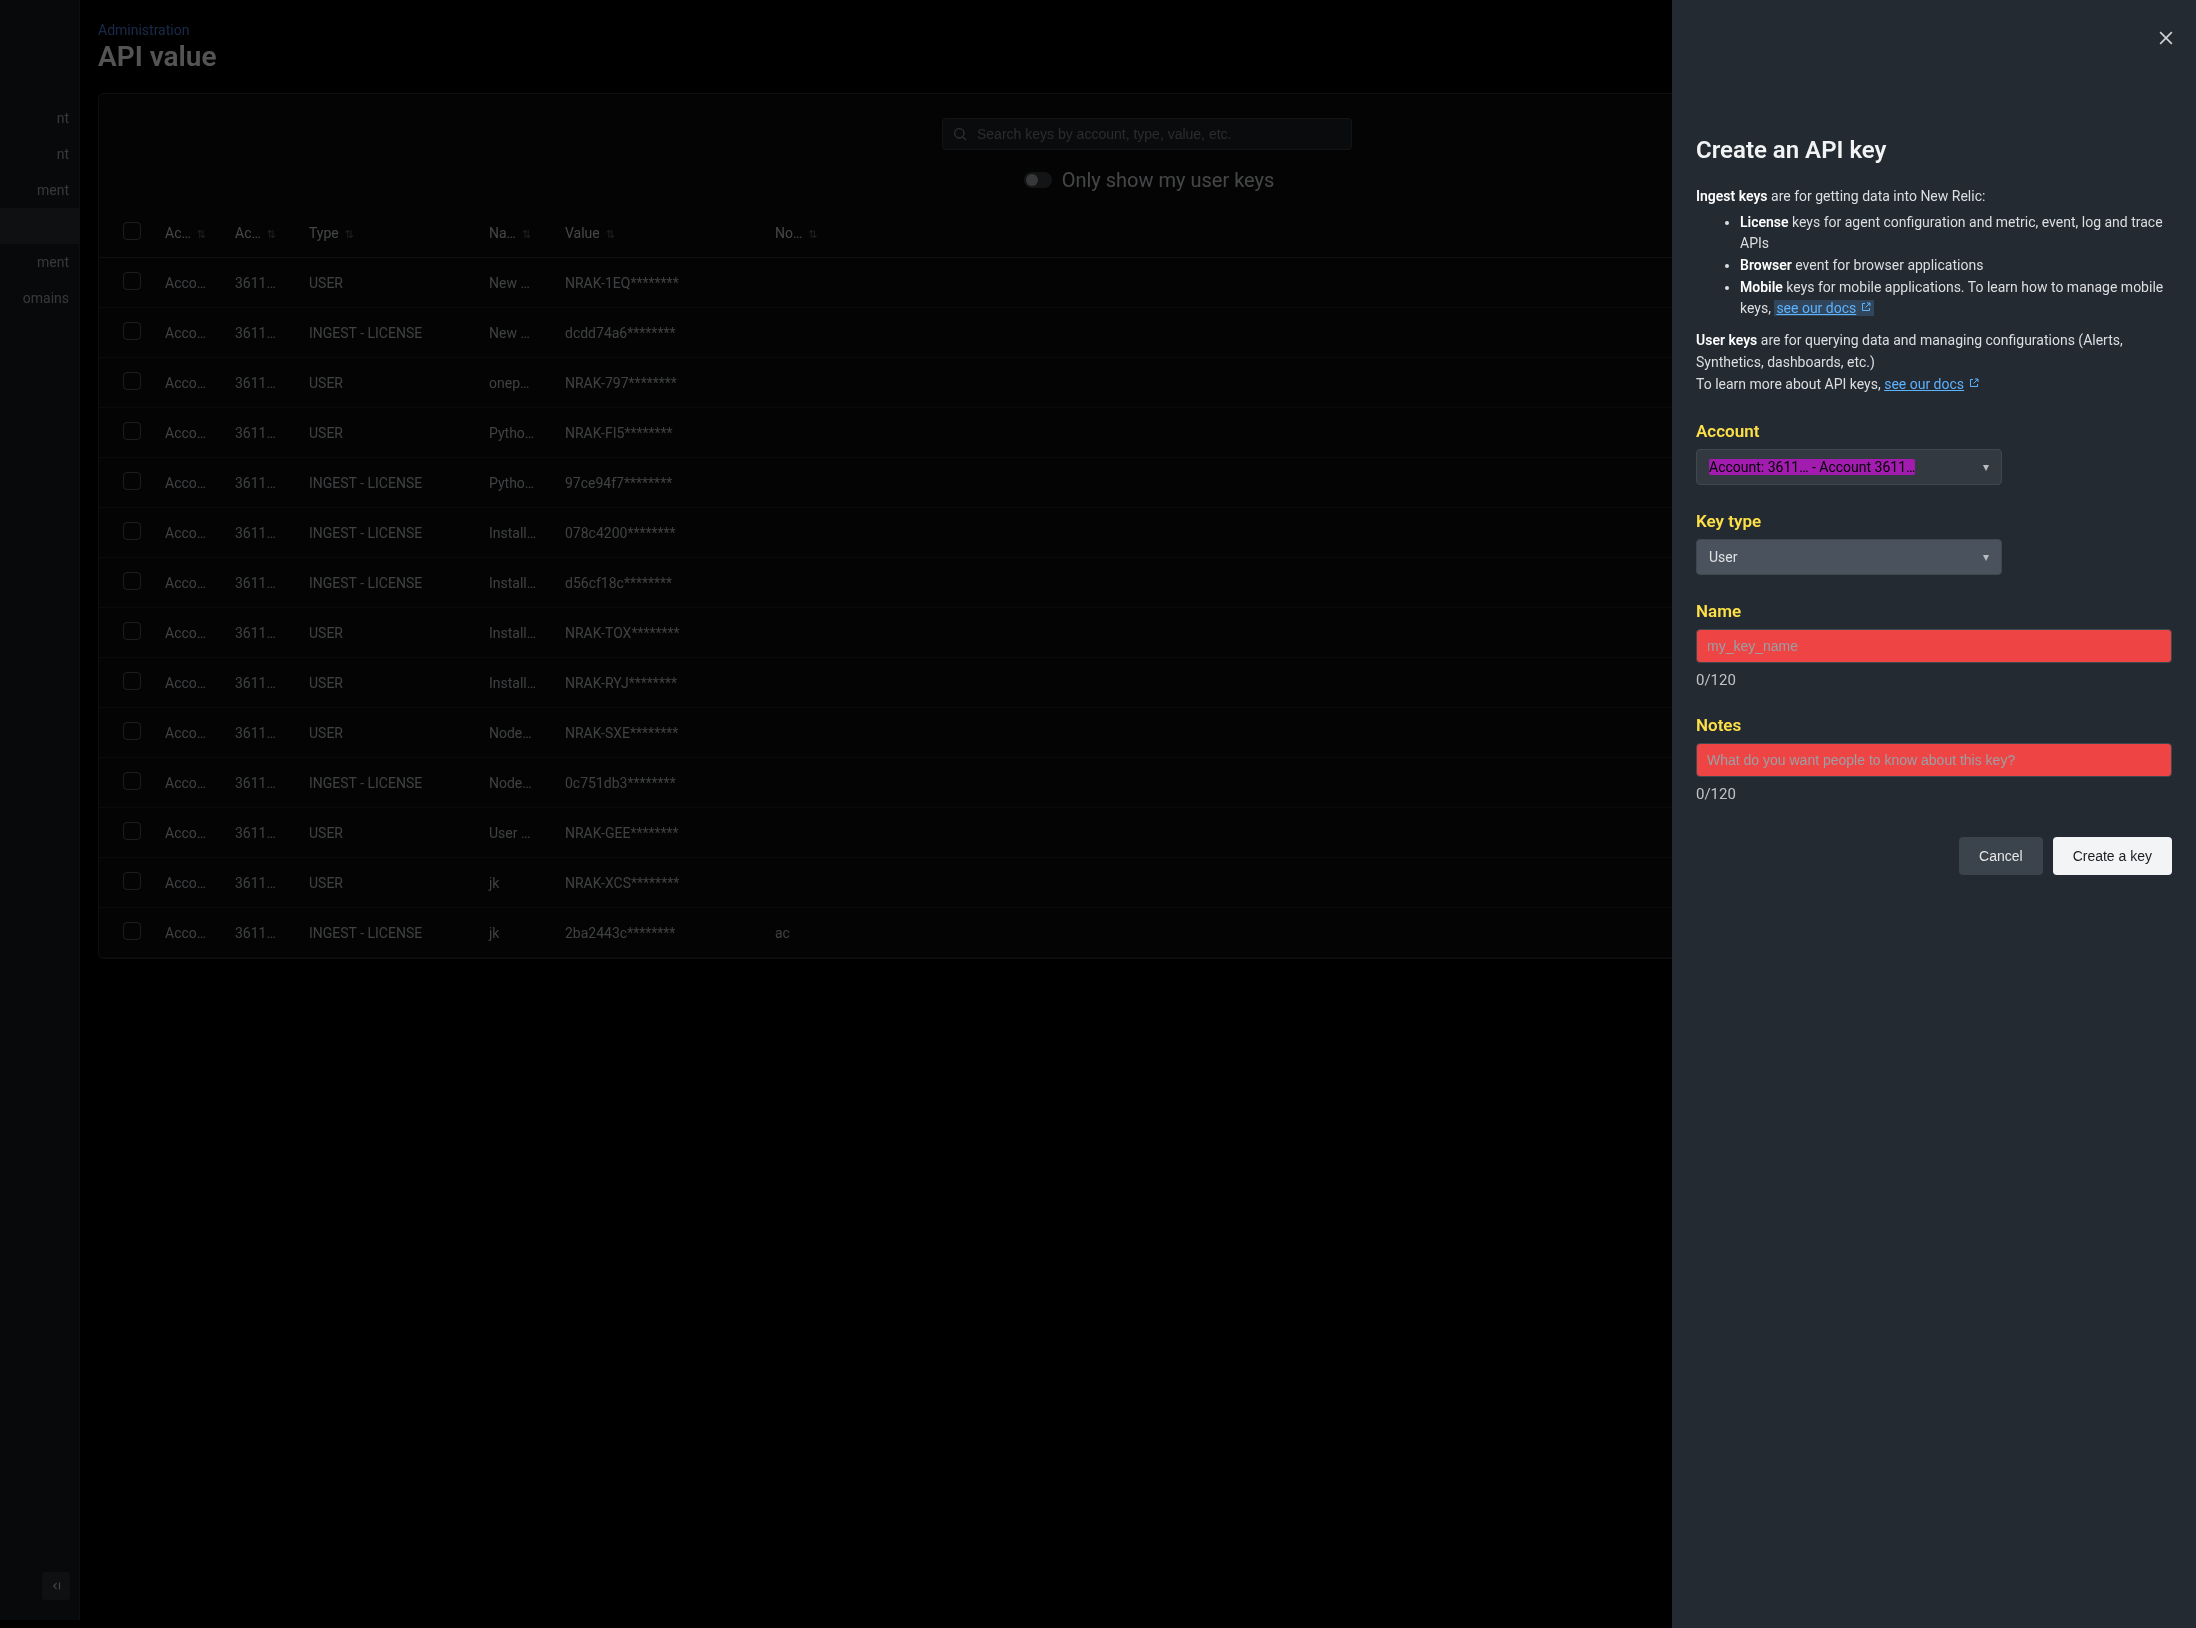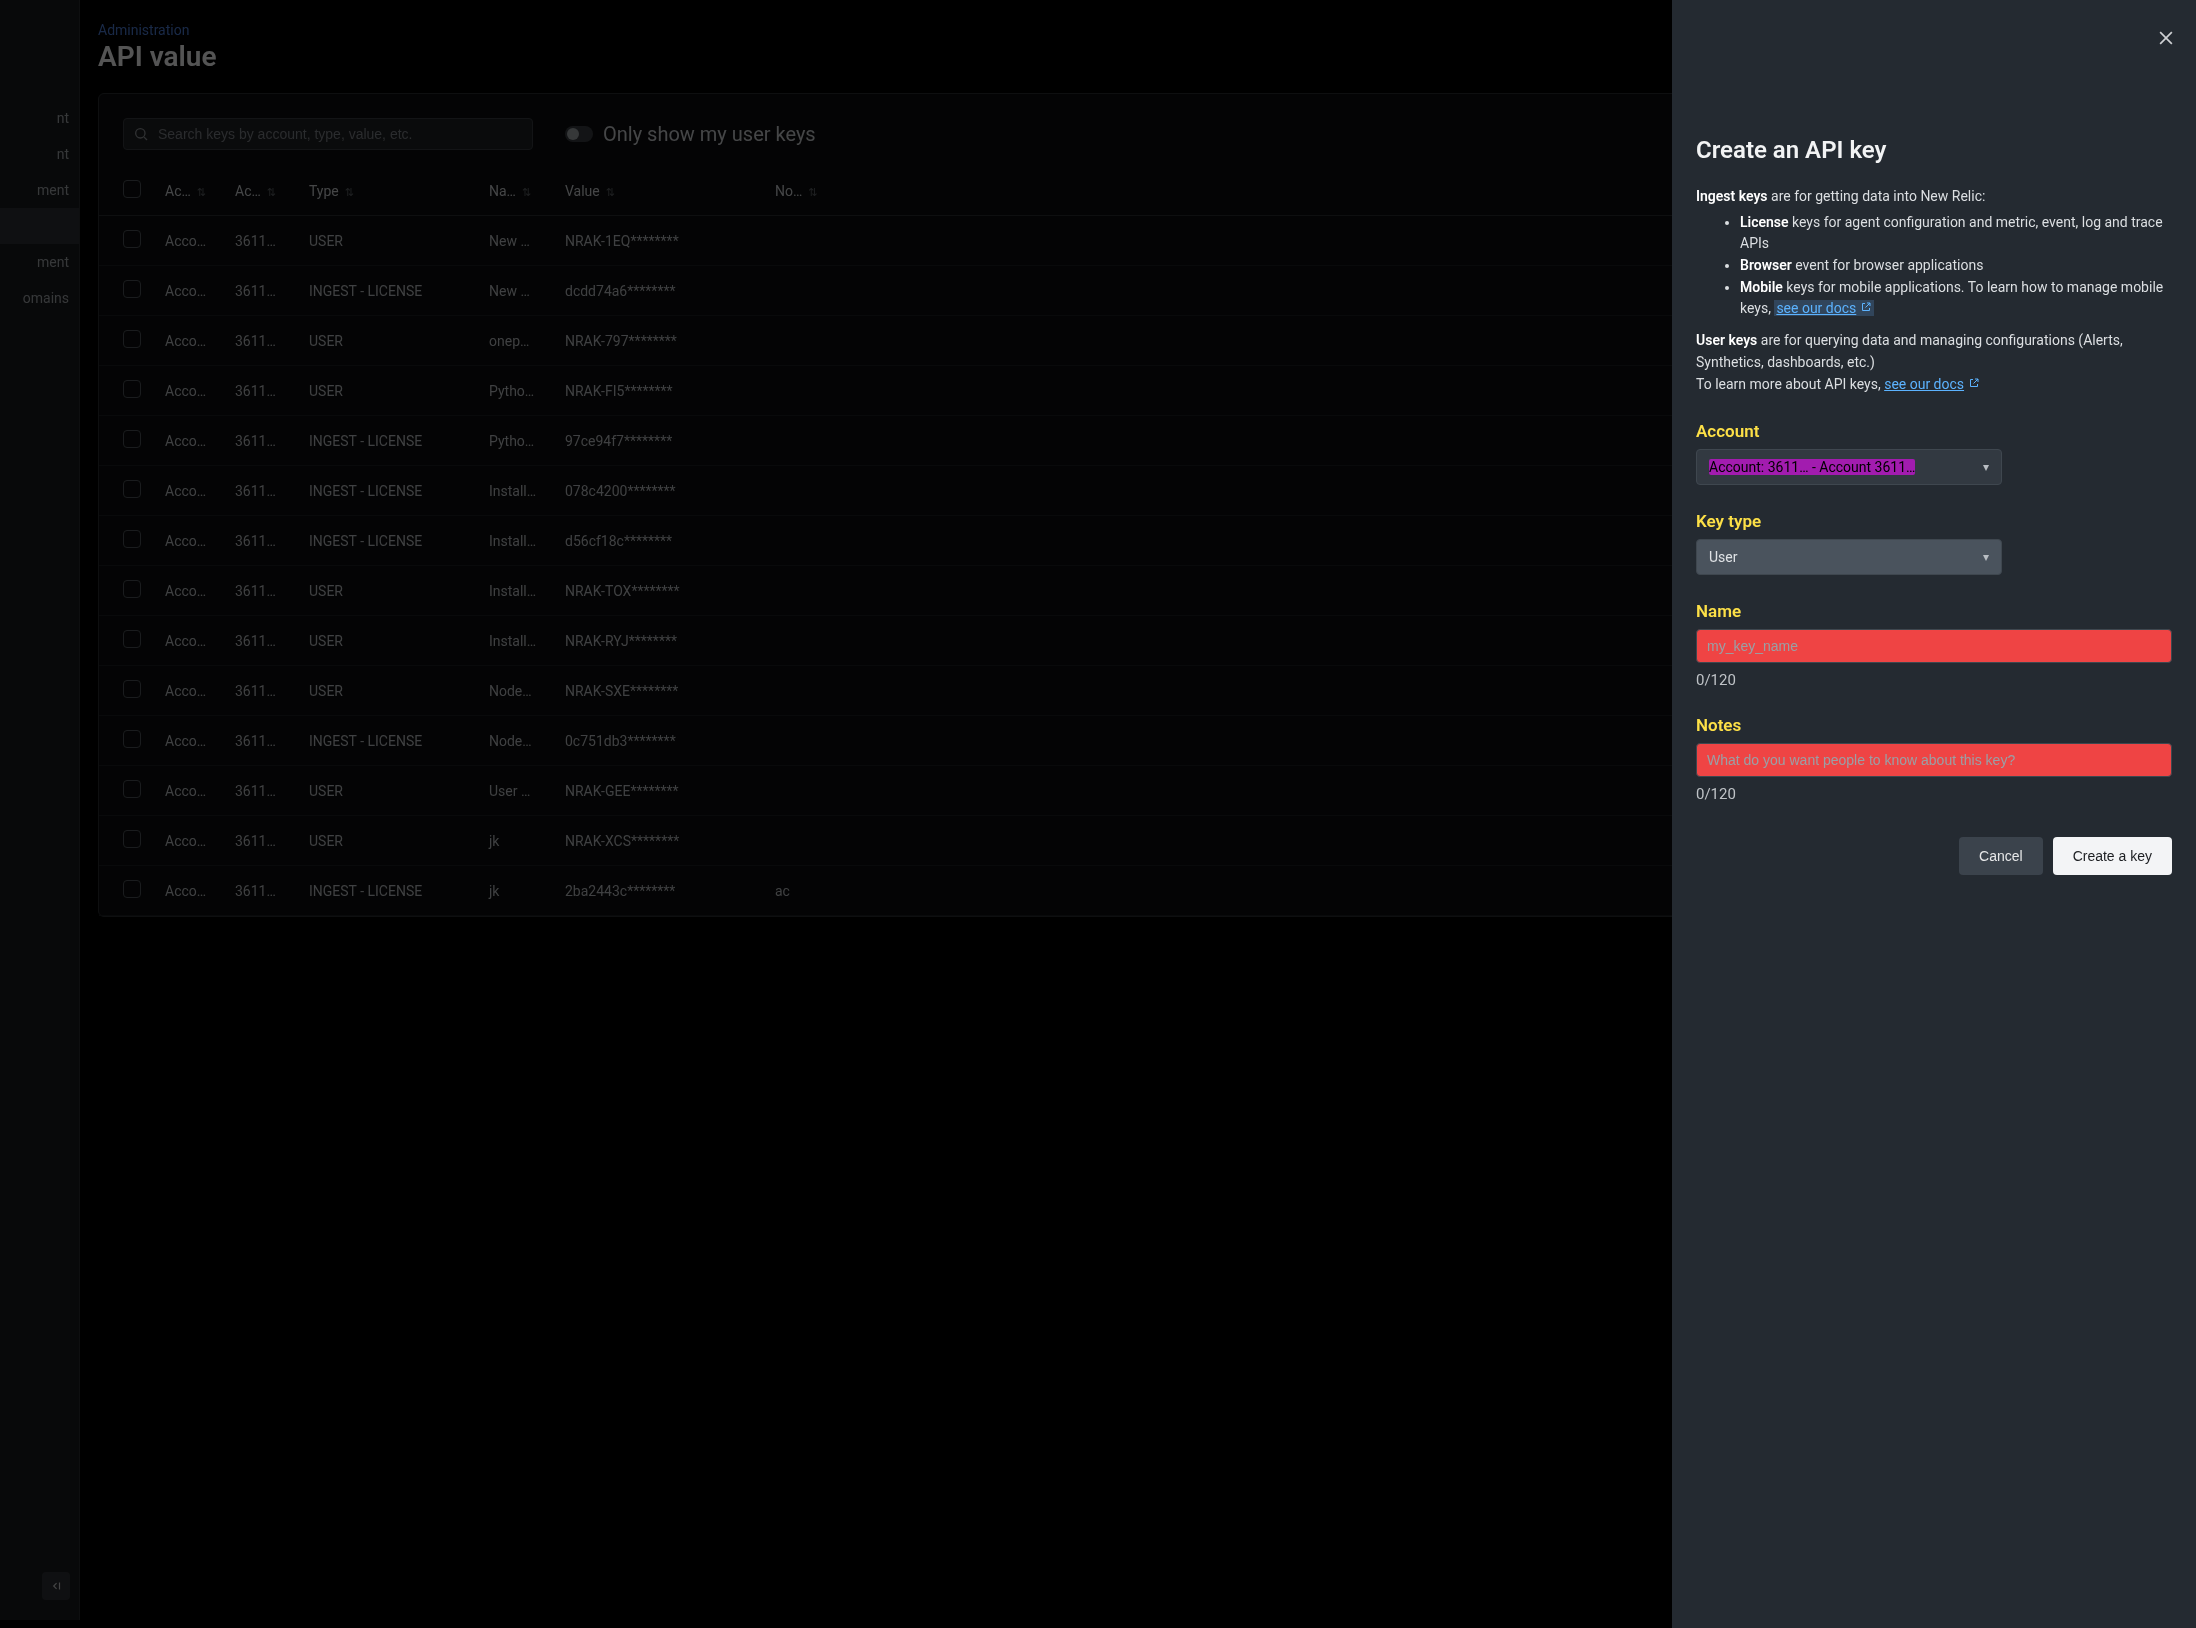--- a/index.html
+++ b/index.html
@@ -53,22 +53,23 @@
   .breadcrumb { color: #4a7ad1; font-size: 14px; margin-bottom: 2px; }
   .page-title { color: #f5f6f7; font-size: 28px; font-weight: 600; margin-bottom: 20px; }
 
   .panel {
     background: #0d0e0f;
     border: 1px solid #2a2d30;
     border-radius: 6px;
     padding: 24px 0 0;
   }
   .panel-toolbar {
-    display: flex; align-items: center; gap: 28px;
+    display: flex; align-items: center; gap: 18px;
     padding: 0 24px 20px;
+    flex-direction: column;
   }
   .search-wrap {
     position: relative; width: 410px;
   }
   .search-input {
     width: 100%; height: 32px;
     background: #1e2023; border: 1px solid #3a3d42;
     border-radius: 4px; color: #cfd1d4;
     padding: 0 10px 0 34px; font-size: 14px;
   }

